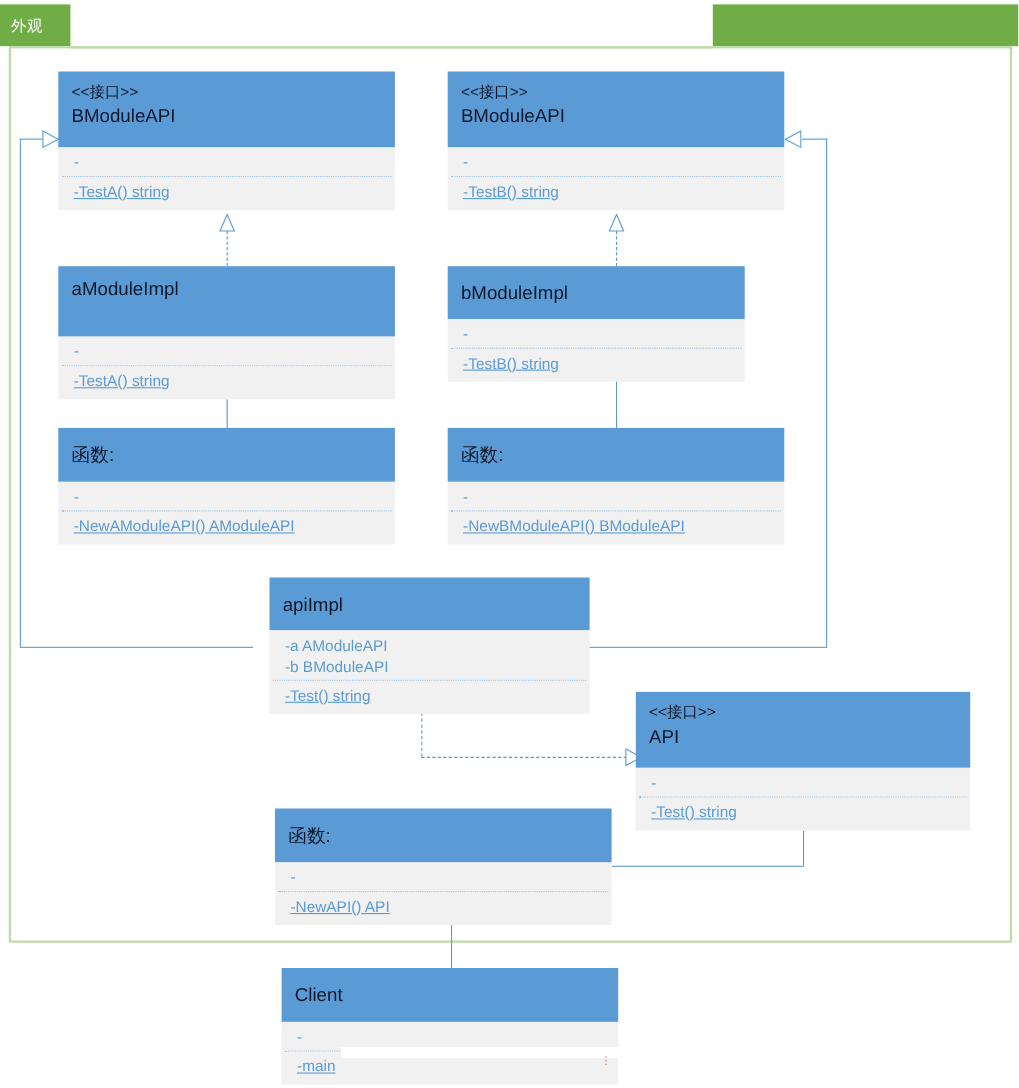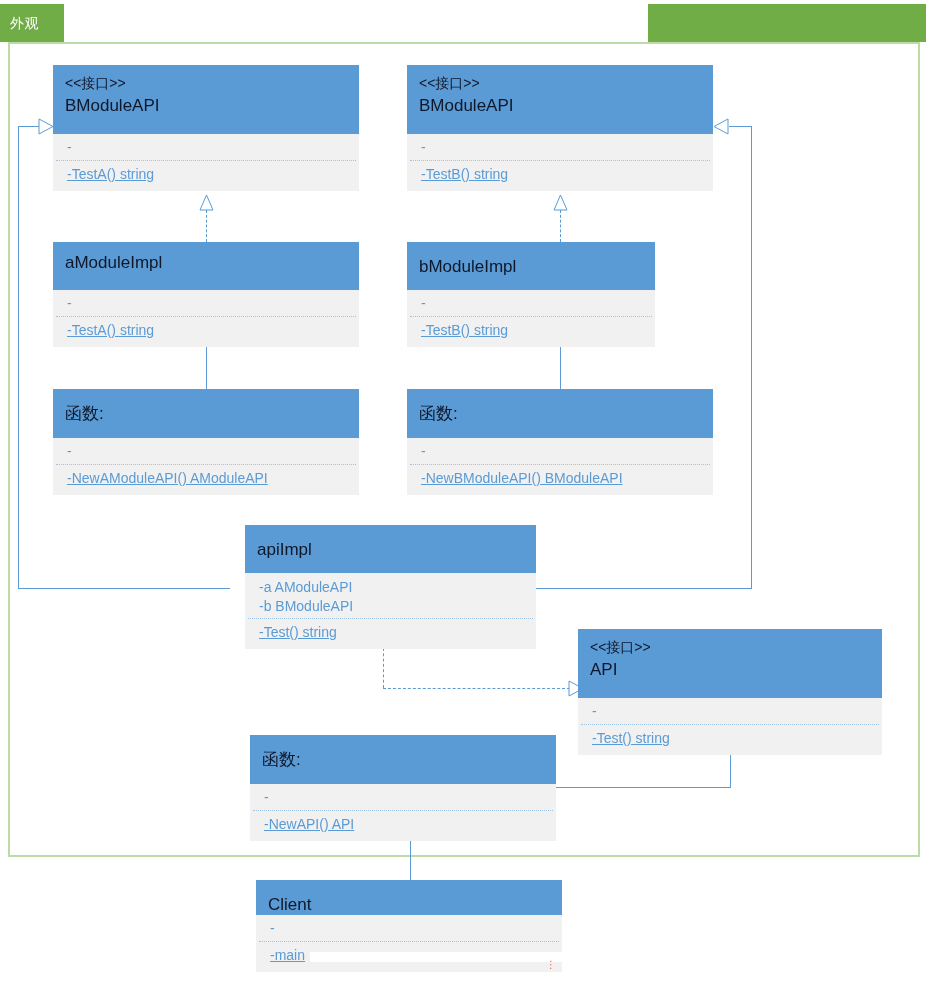--- a/index.html
+++ b/index.html
@@ -235,35 +235,35 @@
         <div class="row">-</div>
       </div>
       <div class="sep"></div>
       <div class="ops">
         <div class="row">-TestB() string</div>
       </div>
     </div>
   </div>
 
   <div class="uml" style="left:53px; top:242px; width:306px;">
-    <div class="hdr" style="height:48px; ">
+    <div class="hdr" style="height:64px; ">
       <span class="cname">aModuleImpl</span>
     </div>
     <div class="body">
       <div class="attrs">
         <div class="row">-</div>
       </div>
       <div class="sep"></div>
       <div class="ops">
         <div class="row">-TestA() string</div>
       </div>
     </div>
   </div>
 
-  <div class="uml" style="left:407px; top:242px; width:248px;">
+  <div class="uml" style="left:407px; top:242px; width:270px;">
     <div class="hdr" style="height:48px; padding-top:12px;">
       <span class="cname">bModuleImpl</span>
     </div>
     <div class="body">
       <div class="attrs">
         <div class="row">-</div>
       </div>
       <div class="sep"></div>
       <div class="ops">
         <div class="row">-TestB() string</div>
@@ -342,21 +342,21 @@
         <div class="row">-</div>
       </div>
       <div class="sep"></div>
       <div class="ops">
         <div class="row">-NewAPI() API</div>
       </div>
     </div>
   </div>
 
   <div class="uml" style="left:256px; top:880px; width:306px;">
-    <div class="hdr" style="height:35px; padding-top:12px;">
+    <div class="hdr" style="height:49px; padding-top:12px;">
       <span class="cname">Client</span>
     </div>
     <div class="body">
       <div class="attrs">
         <div class="row">-</div>
       </div>
       <div class="sep"></div>
       <div class="ops">
         <div class="row">-main</div>
       </div>

